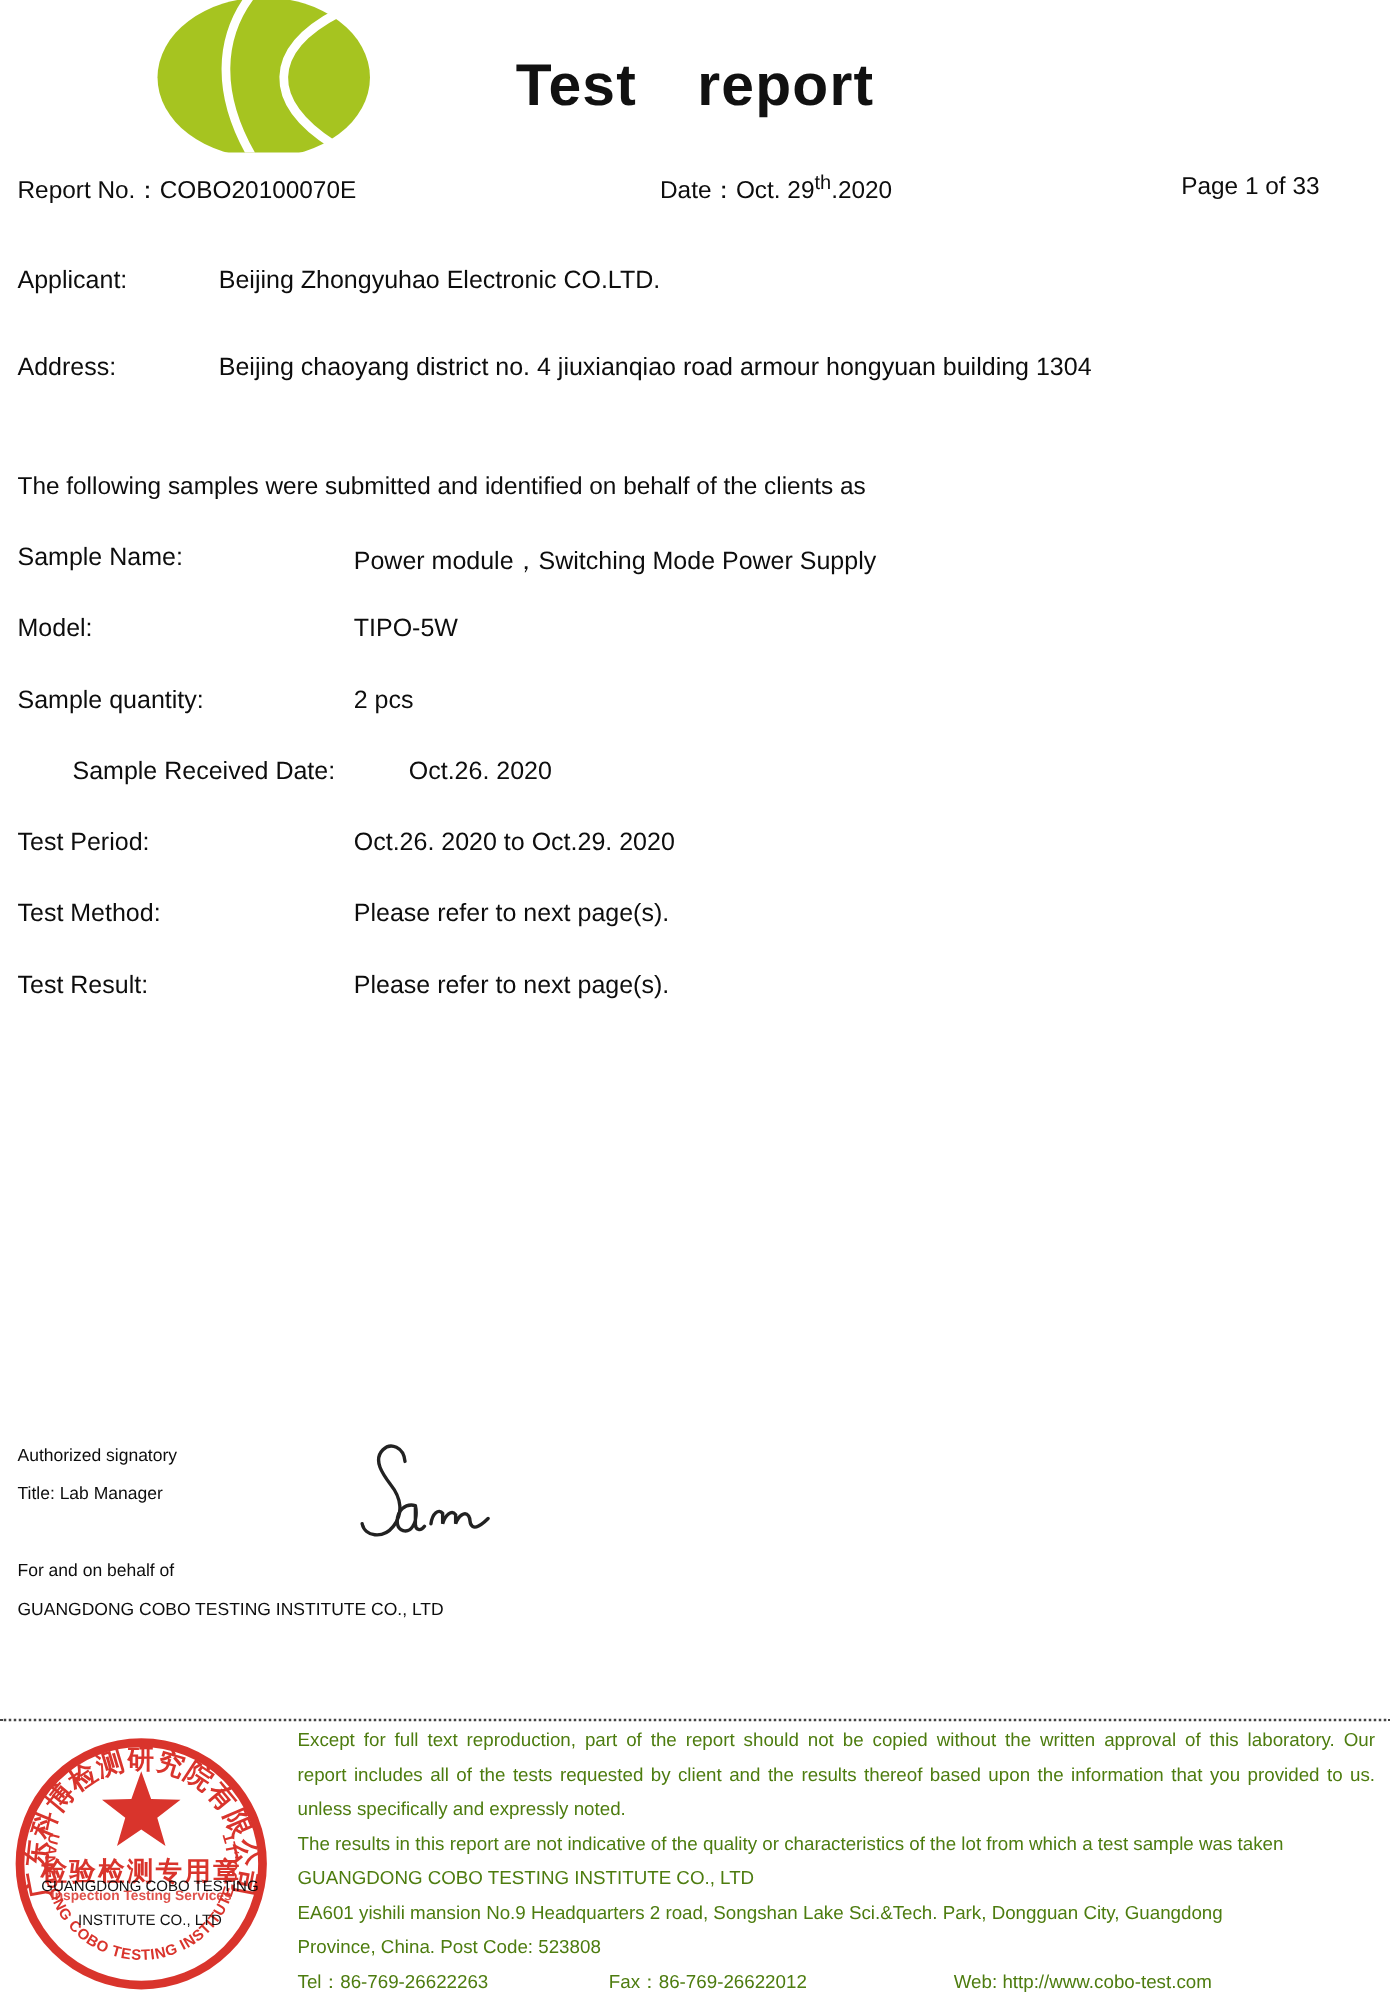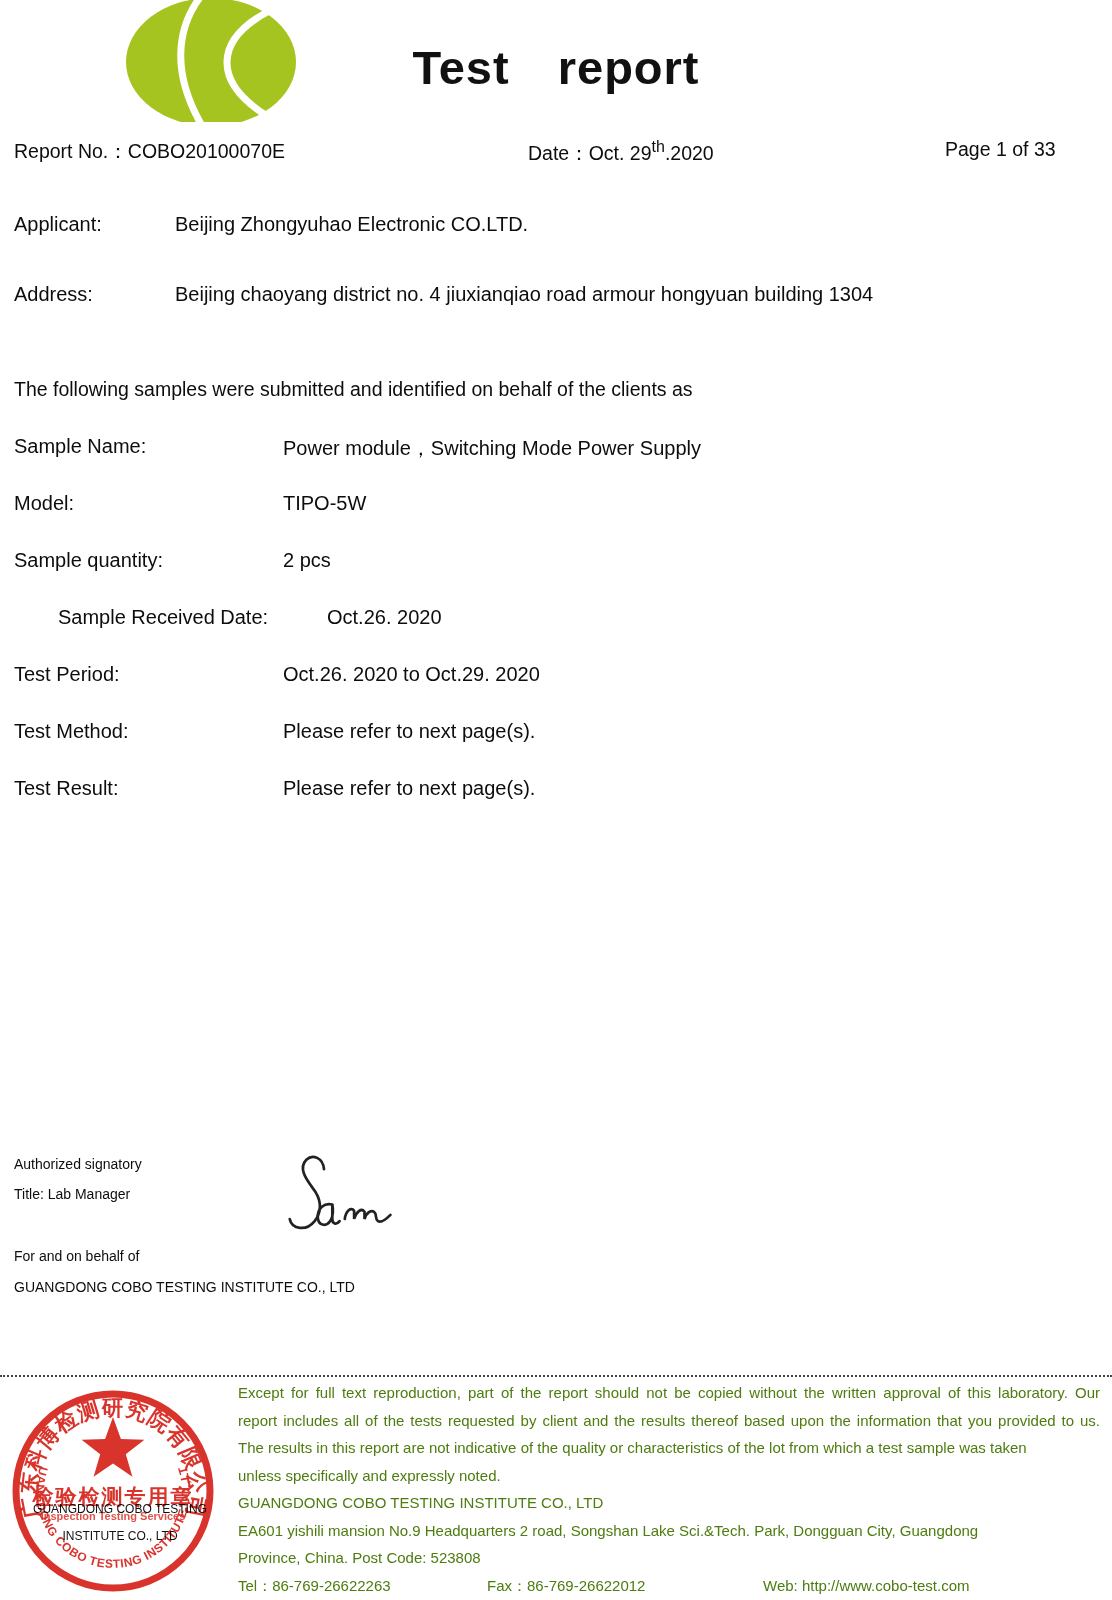--- a/index.html
+++ b/index.html
@@ -141,22 +141,22 @@
   </svg>
 
   <div class="abs stamp-overlay">
     <div>GUANGDONG COBO TESTING</div>
     <div>INSTITUTE CO., LTD</div>
   </div>
 
   <div class="abs footer">
     <div class="fline just">Except for full text reproduction, part of the report should not be copied without the written approval of this laboratory. Our</div>
     <div class="fline just">report includes all of the tests requested by client and the results thereof based upon the information that you provided to us.</div>
+    <div class="fline">unless specifically and expressly noted.</div>
     <div class="fline">The results in this report are not indicative of the quality or characteristics of the lot from which a test sample was taken</div>
-    <div class="fline">unless specifically and expressly noted.</div>
     <div class="fline">GUANGDONG COBO TESTING INSTITUTE CO., LTD</div>
     <div class="fline">EA601 yishili mansion No.9 Headquarters 2 road, Songshan Lake Sci.&amp;Tech. Park, Dongguan City, Guangdong</div>
     <div class="fline">Province, China. Post Code: 523808</div>
     <div class="fline telrow">
       <span class="tel">Tel：86-769-26622263</span>
       <span class="fax">Fax：86-769-26622012</span>
       <span class="web">Web: http://www.cobo-test.com</span>
     </div>
   </div>
 

